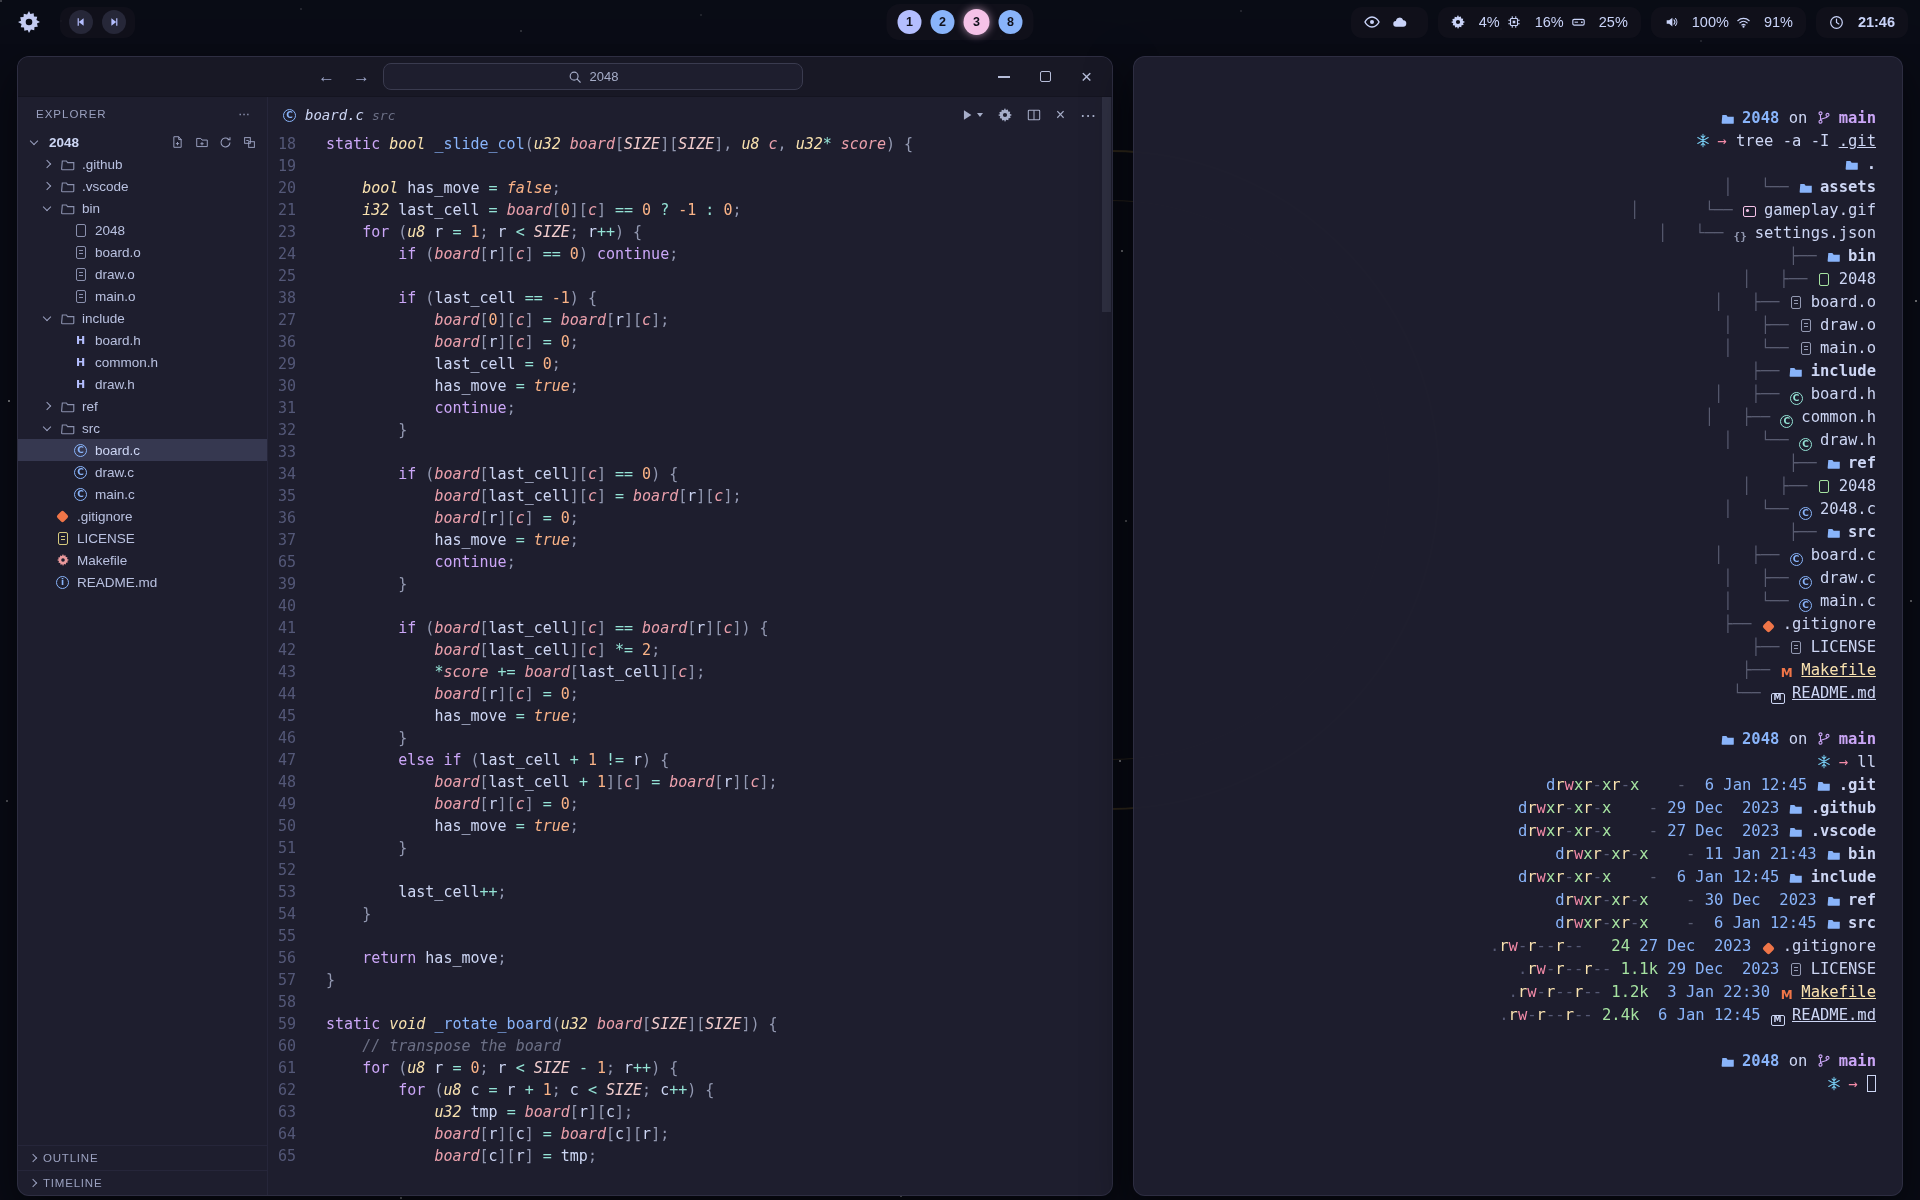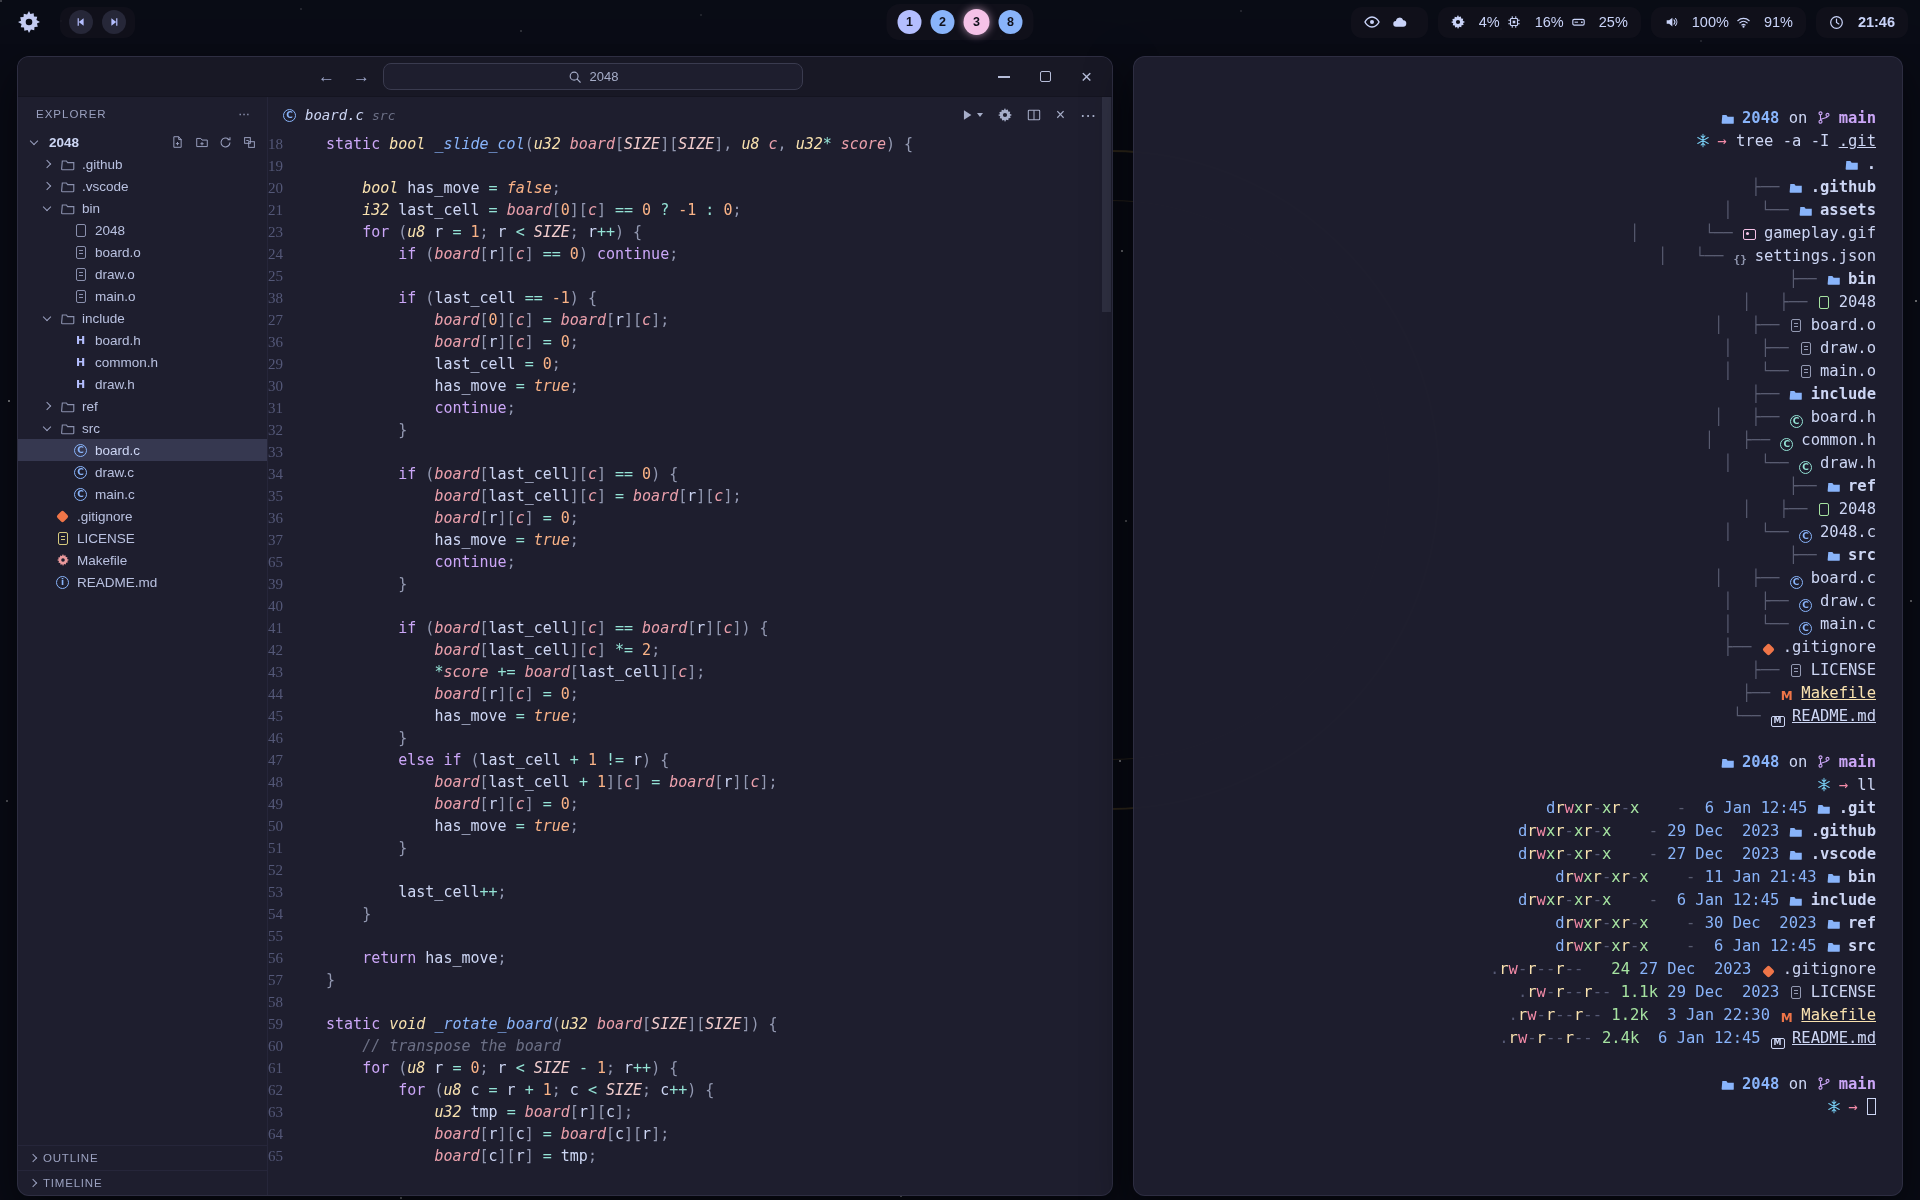--- a/index.html
+++ b/index.html
@@ -77,26 +77,26 @@
   .tab { display:flex; align-items:center; gap:8px; font-family:"DejaVu Sans Mono",monospace; font-style:italic;
     font-size:14px; color:#cdd6f4; }
   .tab .tdir { color:#6c7086; font-size:13px; }
   .tabacts { margin-left:auto; display:flex; align-items:center; gap:15px; padding-right:16px; color:#a6adc8; }
   .ta { display:inline-flex; align-items:center; font-size:16px; }
   .rundn { width:0; height:0; border-left:3.5px solid transparent; border-right:3.5px solid transparent;
     border-top:4px solid currentColor; margin-left:3px; display:inline-block; }
 
   .code { flex:1; font-family:"DejaVu Sans Mono",monospace; font-size:15px; line-height:22px; overflow:hidden; position:relative; }
   .cl-row { display:flex; height:22px; }
-  .ln { width:58px; flex-shrink:0; text-align:left; padding-right:20px; color:#545878;font-family:Liberation Serif, serif; }
+  .ln { width:58px; flex-shrink:0; text-align:center; padding-right:20px; color:#545878; }
   .lc { white-space:pre; }
   .scrollbar { position:absolute; right:1px; top:0; width:9px; height:215px; background:rgba(110,115,141,.22); }
 
   .tk-d{color:#cdd6f4} .tk-k{color:#cba6f7} .tk-t{color:#f9e2af;font-style:italic}
-  .tk-f{color:#89b4fa;font-style:italic} .tk-p{color:#eba0ac;font-style:italic}
+  .tk-f{color:#89b4fa;} .tk-p{color:#eba0ac;font-style:italic}
   .tk-n{color:#fab387} .tk-o{color:#94e2d5} .tk-u{color:#9399b2}
   .tk-b{color:#fab387;font-style:italic} .tk-s{color:#f2cdcd;font-style:italic}
   .tk-c{color:#6c7086;font-style:italic}
 
   
   .tl { height:23px; white-space:pre;text-align:right; }
   .ts-pl{color:#cdd6f4} .ts-on{color:#cdd6f4} .ts-tre{color:#585b70}
   .ts-dir{color:#cdd6f4;font-weight:700} .ts-pd{color:#89b4fa;font-weight:700} .ts-pb{color:#cba6f7;font-weight:700}
   .ts-arr{color:#f38ba8} .ts-und{color:#cdd6f4;text-decoration:underline}
   .ts-mku{color:#f9e2af;text-decoration:underline} .ts-mdu{color:#cdd6f4;text-decoration:underline}
@@ -715,23 +715,20 @@
             <circle cx="4" cy="12.8" r="1.7" fill="none" stroke="currentColor" stroke-width="1.3"></circle>
             <circle cx="12" cy="5" r="1.7" fill="none" stroke="currentColor" stroke-width="1.3"></circle>
             <path d="M4 4.9v6.2M12 6.7c0 2.6-8 1.8-8 4.4" fill="none" stroke="currentColor" stroke-width="1.3"></path>
           </svg></span><span class="ts-pb">main</span></div>
       <div class="tl"><span class="ic ic-snow c-sky"><svg width="14" height="15" viewBox="0 0 16 16">
             <path d="M8 1v14M2 4.5l12 7M14 4.5l-12 7M8 5L5.8 2.8M8 5l2.2-2.2M8 11l-2.2 2.2M8 11l2.2 2.2" stroke="currentColor" stroke-width="1.2" fill="none" stroke-linecap="round"></path>
           </svg></span><span class="ts-arr">→ </span><span class="ts-pl">tree -a -I </span><span class="ts-und">.git</span></div>
       <div class="tl"><span class="ic ic-folder c-blue"><svg width="14" height="13" viewBox="0 0 16 14">
             <path d="M1.5 3h4.6l1.5 1.9h7V12a1 1 0 0 1-1 1h-12a.9.9 0 0 1-.9-.9z" fill="currentColor"></path>
           </svg></span><span class="ts-dir">.</span></div>
-      <div class="tl"><span class="ts-tre">├── </span><span class="ic ic-folder c-blue"><svg width="14" height="13" viewBox="0 0 16 14">
-            <path d="M1.5 3h4.6l1.5 1.9h7V12a1 1 0 0 1-1 1h-12a.9.9 0 0 1-.9-.9z" fill="currentColor"></path>
-          </svg></span><span class="ts-dir">.github</span></div>
       <div class="tl"><span class="ts-tre">│   └── </span><span class="ic ic-folder c-blue"><svg width="14" height="13" viewBox="0 0 16 14">
             <path d="M1.5 3h4.6l1.5 1.9h7V12a1 1 0 0 1-1 1h-12a.9.9 0 0 1-.9-.9z" fill="currentColor"></path>
           </svg></span><span class="ts-dir">assets</span></div>
       <div class="tl"><span class="ts-tre">│       └── </span><span class="ic ic-image c-pink"><span class="ici"></span></span><span class="ts-pl">gameplay.gif</span></div>
       <div class="tl"><span class="ts-tre">│   └── </span><span class="ic ic-json c-ovl"><span class="tx">{}</span></span><span class="ts-pl">settings.json</span></div>
       <div class="tl"><span class="ts-tre">├── </span><span class="ic ic-folder c-blue"><svg width="14" height="13" viewBox="0 0 16 14">
             <path d="M1.5 3h4.6l1.5 1.9h7V12a1 1 0 0 1-1 1h-12a.9.9 0 0 1-.9-.9z" fill="currentColor"></path>
           </svg></span><span class="ts-dir">bin</span></div>
       <div class="tl"><span class="ts-tre">│   ├── </span><span class="ic ic-file c-green"><span class="icd"></span></span><span class="ts-pl">2048</span></div>
       <div class="tl"><span class="ts-tre">│   ├── </span><span class="ic ic-binary c-ovl"><span class="icd bin"></span></span><span class="ts-pl">board.o</span></div>

